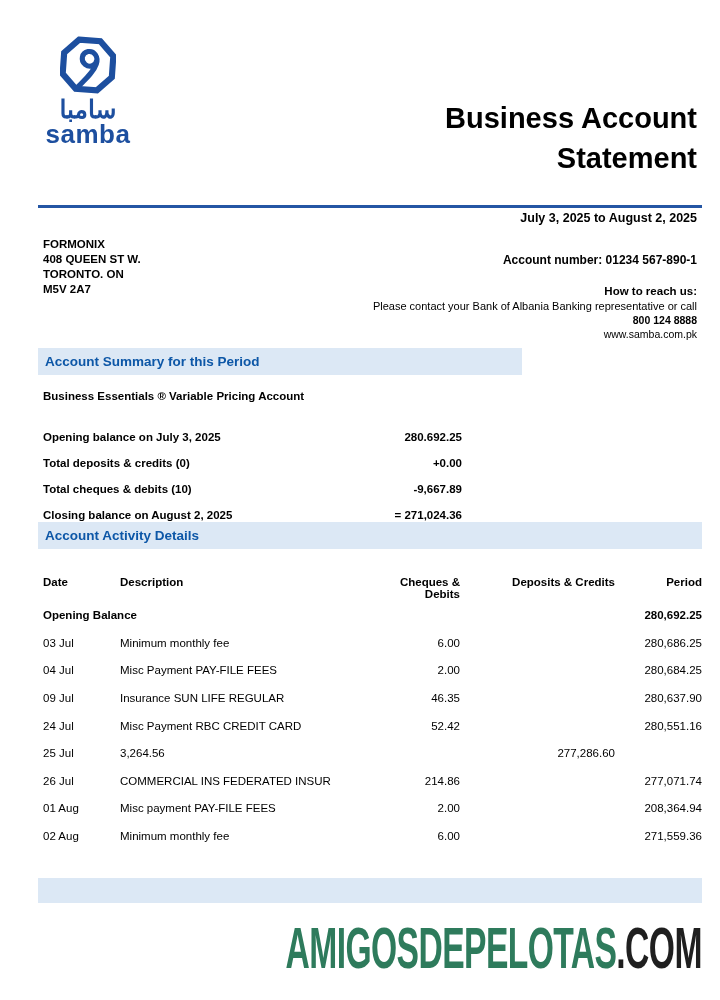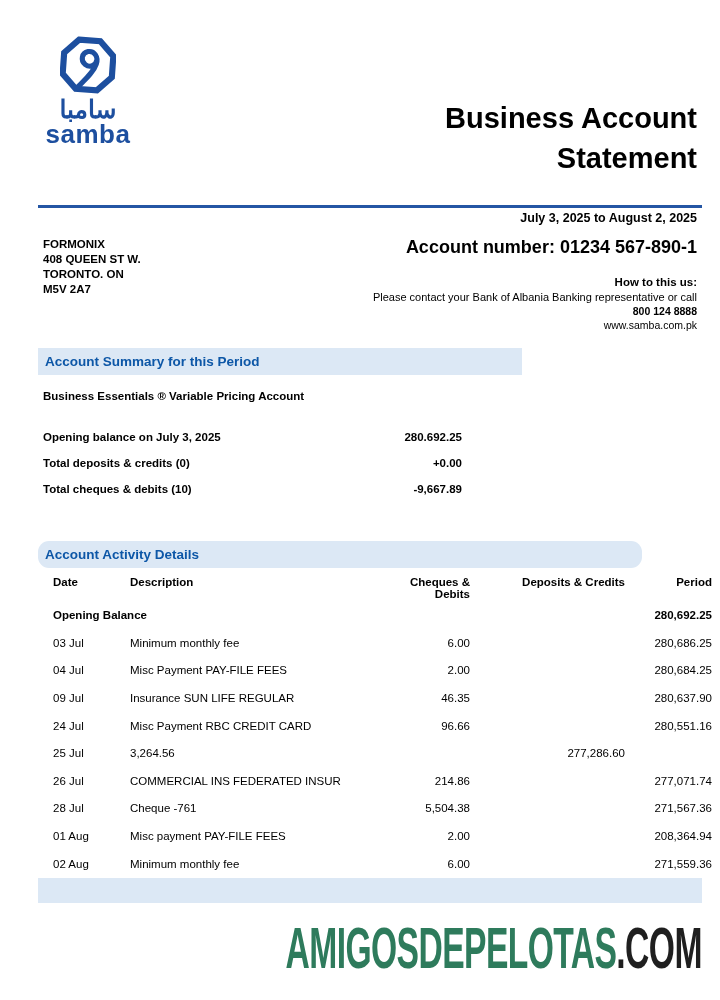--- a/index.html
+++ b/index.html
@@ -18,41 +18,41 @@
   
   .doc-title{right:23px;top:98px;text-align:right;font-size:29px;font-weight:bold;line-height:40px;}
 
   
   .top-rule{left:38px;top:205px;width:664px;height:3px;background:var(--rule-blue);}
 
   
   .address{left:43px;top:237px;font-size:11.5px;font-weight:bold;line-height:15px;}
   .right-info{right:23px;top:211px;text-align:right;}
   .period{font-size:12.5px;font-weight:bold;}
-  .account-number{font-size:18px;font-weight:bold;margin-top:12px;}
+  .account-number{font-size:12px;font-weight:bold;margin-top:28px;}
   .reach-heading{font-size:11.5px;font-weight:bold;margin-top:18px;}
   .reach-line1{font-size:11px;margin-top:3px;}
   .reach-phone{font-size:10.5px;font-weight:bold;margin-top:2px;}
   .reach-web{font-size:10.5px;margin-top:2px;}
 
   
   .section-bar{background:var(--section-bg);height:27px;line-height:27px;
     color:var(--section-title);font-size:13.5px;font-weight:bold;padding-left:7px;box-sizing:border-box;}
   .summary-bar{left:38px;top:348px;width:484px;}
-  .activity-bar{left:38px;top:541px;width:604px;border-radius:11px;}
+  .activity-bar{left:38px;top:522px;width:664px;}
 
   
   .account-type{left:43px;top:390px;font-size:11.5px;font-weight:bold;}
   .summary-rows{left:43px;top:424px;width:419px;}
   .summary-row{display:flex;justify-content:space-between;align-items:center;height:26px;
     font-size:11.5px;font-weight:bold;}
 
   
   .activity-table{left:38px;top:576px;width:664px;font-size:11.5px;}
-  .t-grid{display:grid;grid-template-columns:77px 250px 95px 155px 87px;margin-left:10px;}
+  .t-grid{display:grid;grid-template-columns:77px 250px 95px 155px 87px;}
   .t-grid > div:nth-child(3),
   .t-grid > div:nth-child(4),
   .t-grid > div:nth-child(5){text-align:right;}
   .t-head{font-weight:bold;height:24px;align-items:start;}
   .t-head > div{padding-left:5px;}
   .t-head > div:first-child{padding-left:5px;}
   .t-opening{font-weight:bold;height:29px;align-items:center;}
   .t-opening > div{padding-left:5px;}
   .t-row{height:27.6px;align-items:center;}
   .t-row > div{padding-left:5px;}
@@ -89,21 +89,21 @@
 <div class="abs address">
   <div>FORMONIX</div>
   <div>408 QUEEN ST W.</div>
   <div>TORONTO. ON</div>
   <div>M5V 2A7</div>
 </div>
 
 <div class="abs right-info">
   <div class="period">July 3, 2025 to August 2, 2025</div>
   <div class="account-number">Account number: 01234 567-890-1</div>
-  <div class="reach-heading">How to this us:</div>
+  <div class="reach-heading">How to reach us:</div>
   <div class="reach-line1">Please contact your Bank of Albania Banking representative or call</div>
   <div class="reach-phone">800 124 8888</div>
   <div class="reach-web">www.samba.com.pk</div>
 </div>
 
 <div class="abs section-bar summary-bar">
   <span>Account Summary for this Period</span>
 </div>
 <div class="abs account-type">Business Essentials ® Variable Pricing Account</div>
 
@@ -116,20 +116,24 @@
   <div class="summary-row">
     <span>Total deposits &amp; credits (0)</span>
     <span>+0.00</span>
   </div>
 
   <div class="summary-row">
     <span>Total cheques &amp; debits (10)</span>
     <span>-9,667.89</span>
   </div>
 
+  <div class="summary-row">
+    <span>Closing balance on August 2, 2025</span>
+    <span>= 271,024.36</span>
+  </div>
 </div>
 
 <div class="abs section-bar activity-bar">
   <span>Account Activity Details</span>
 </div>
 
 <div class="abs activity-table">
   <div class="t-grid t-head">
     <div>Date</div>
     <div>Description</div>
@@ -164,47 +168,40 @@
     <div>09 Jul</div>
     <div>Insurance SUN LIFE REGULAR</div>
     <div>46.35</div>
     <div></div>
     <div>280,637.90</div>
   </div>
 
   <div class="t-grid t-row">
     <div>24 Jul</div>
     <div>Misc Payment RBC CREDIT CARD</div>
-    <div>96.66</div>
+    <div>52.42</div>
     <div></div>
     <div>280,551.16</div>
   </div>
 
   <div class="t-grid t-row">
     <div>25 Jul</div>
     <div>3,264.56</div>
     <div></div>
     <div>277,286.60</div>
   </div>
 
   <div class="t-grid t-row">
     <div>26 Jul</div>
     <div>COMMERCIAL INS FEDERATED INSUR</div>
     <div>214.86</div>
     <div></div>
     <div>277,071.74</div>
   </div>
 
-  <div class="t-grid t-row">
-    <div>28 Jul</div>
-    <div>Cheque -761</div>
-    <div>5,504.38</div>
-    <div></div>
-    <div>271,567.36</div>
-  </div>
 
   <div class="t-grid t-row">
     <div>01 Aug</div>
     <div>Misc payment PAY-FILE FEES</div>
     <div>2.00</div>
     <div></div>
     <div>208,364.94</div>
   </div>
 
   <div class="t-grid t-row">

